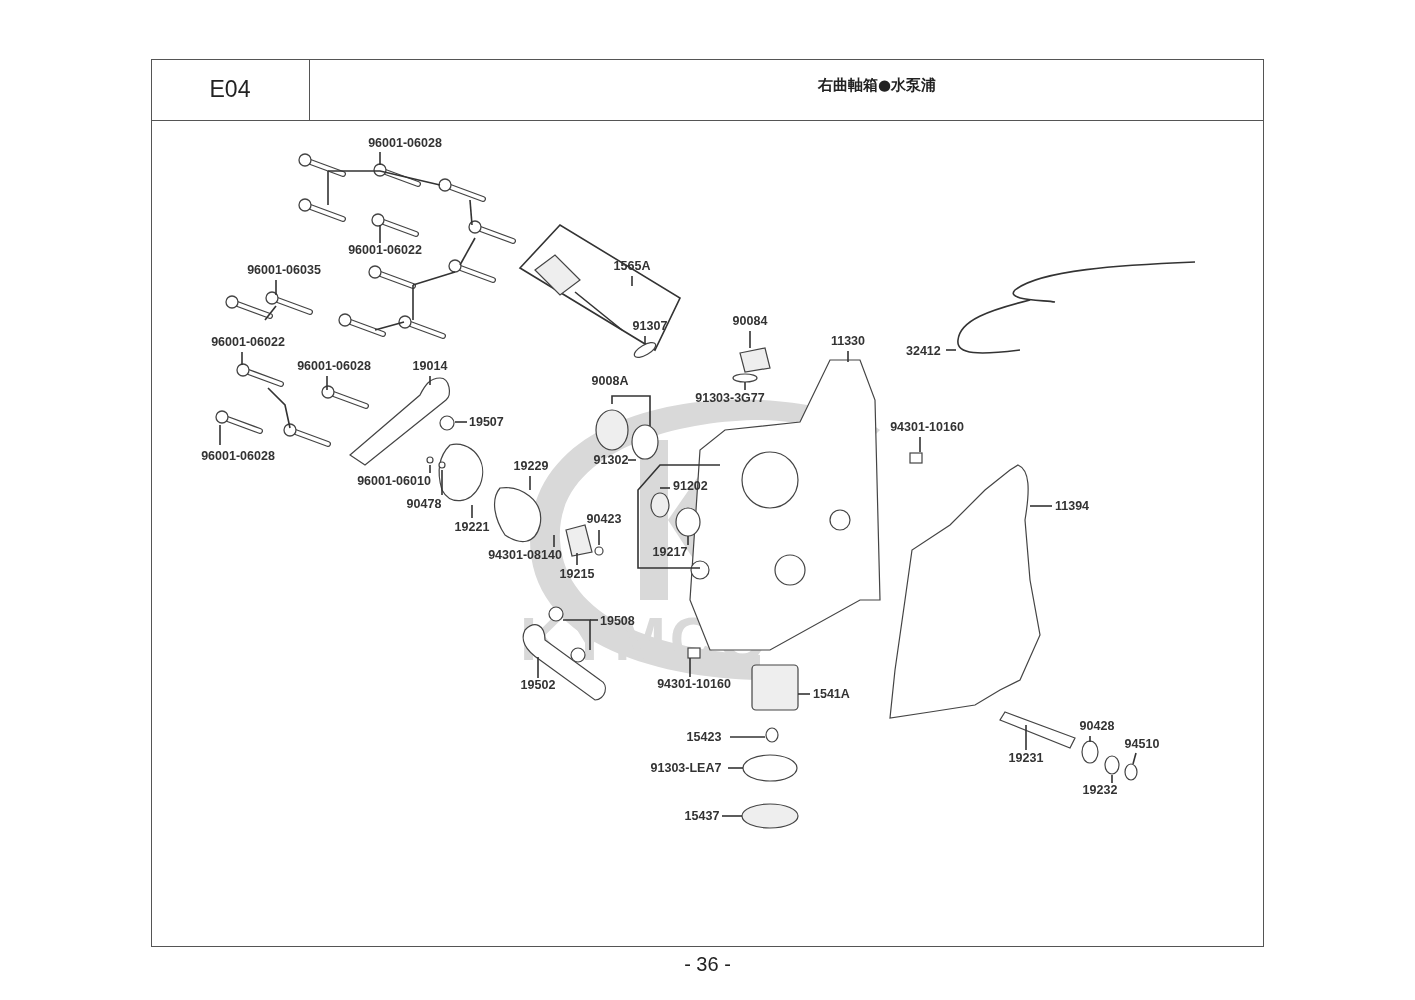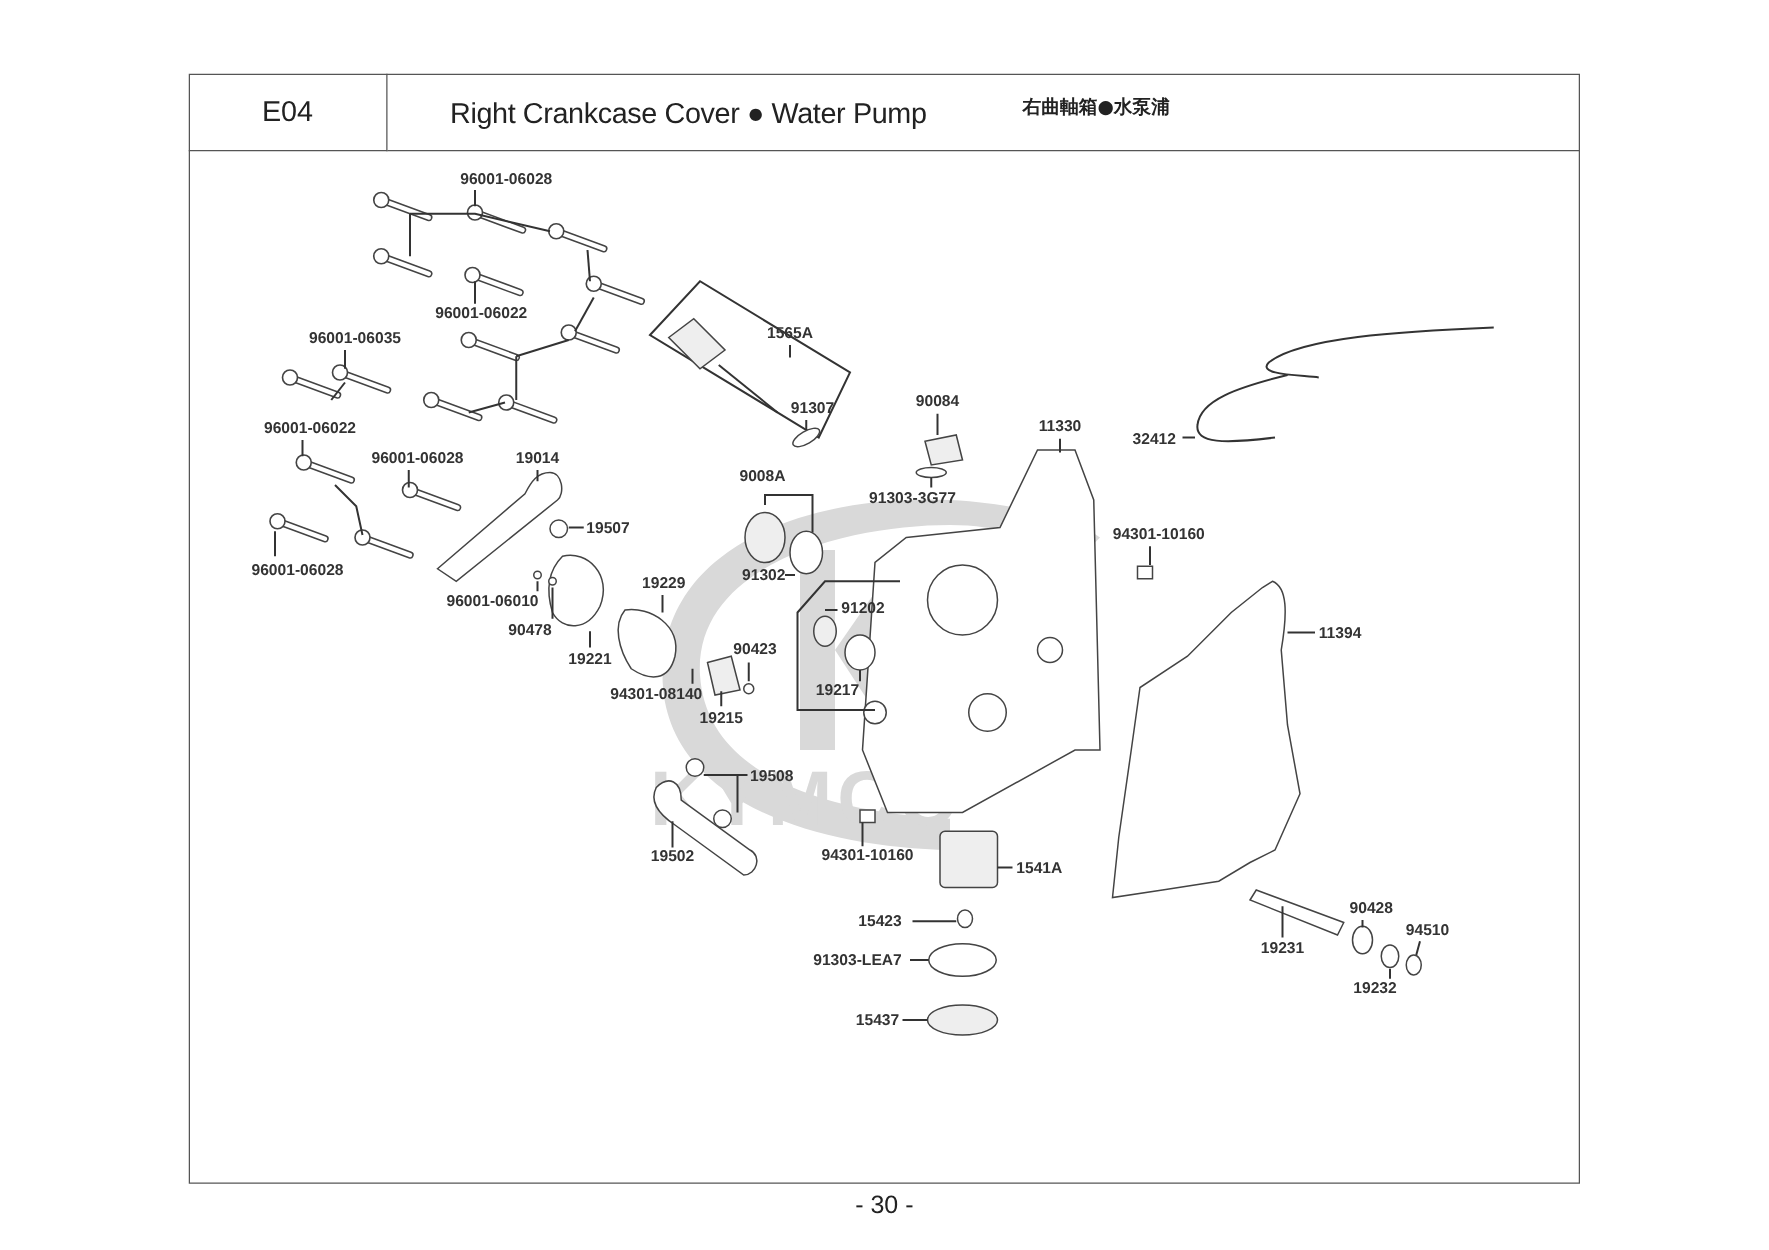--- a/index.html
+++ b/index.html
@@ -16,21 +16,20 @@
   .part { stroke:#444; stroke-width:1.2; fill:#fff; }
   .part2 { stroke:#444; stroke-width:1.2; fill:#eee; }
   .wm { fill:#d9d9d9; }
 </style>
 </head>
 <body>
 
 <div class="frame"></div>
 <div class="hdr-code">E04</div>
 <div class="hdr-title">
-  <span class="hdr-en">Right Crankcase Cover ● Water Pump</span>
   <span class="hdr-zh">右曲軸箱●水泵浦</span>
 </div>
 
 <svg class="diagram" width="1415" height="1000">
 
   <g>
     <path class="wm" d="M530,540 C530,430 660,395 760,400 C850,405 880,430 880,430 L860,450 C840,432 800,420 760,420 C680,420 555,450 560,540 C565,620 660,650 760,655 L760,680 C650,678 530,640 530,540 Z"></path>
     <rect class="wm" x="640" y="440" width="28" height="160"></rect>
     <path class="wm" d="M668,520 L720,445 L752,445 L696,520 L752,600 L720,600 Z"></path>
     <text x="520" y="660" font-family="Liberation Sans, sans-serif" font-size="62" font-weight="bold" fill="#d9d9d9" letter-spacing="4">KYMCO</text>
@@ -264,13 +263,13 @@
       <text x="704" y="741" text-anchor="middle" class="lbl">15423</text>
       <text x="686" y="772" text-anchor="middle" class="lbl">91303-LEA7</text>
       <text x="702" y="820" text-anchor="middle" class="lbl">15437</text>
       <text x="1026" y="762" text-anchor="middle" class="lbl">19231</text>
       <text x="1097" y="730" text-anchor="middle" class="lbl">90428</text>
       <text x="1100" y="794" text-anchor="middle" class="lbl">19232</text>
       <text x="1142" y="748" text-anchor="middle" class="lbl">94510</text>
     </g>
 </svg>
 
-<div class="page-num">- 30 -</div>
+<div class="page-num">- 36 -</div>
 
 </body></html>

